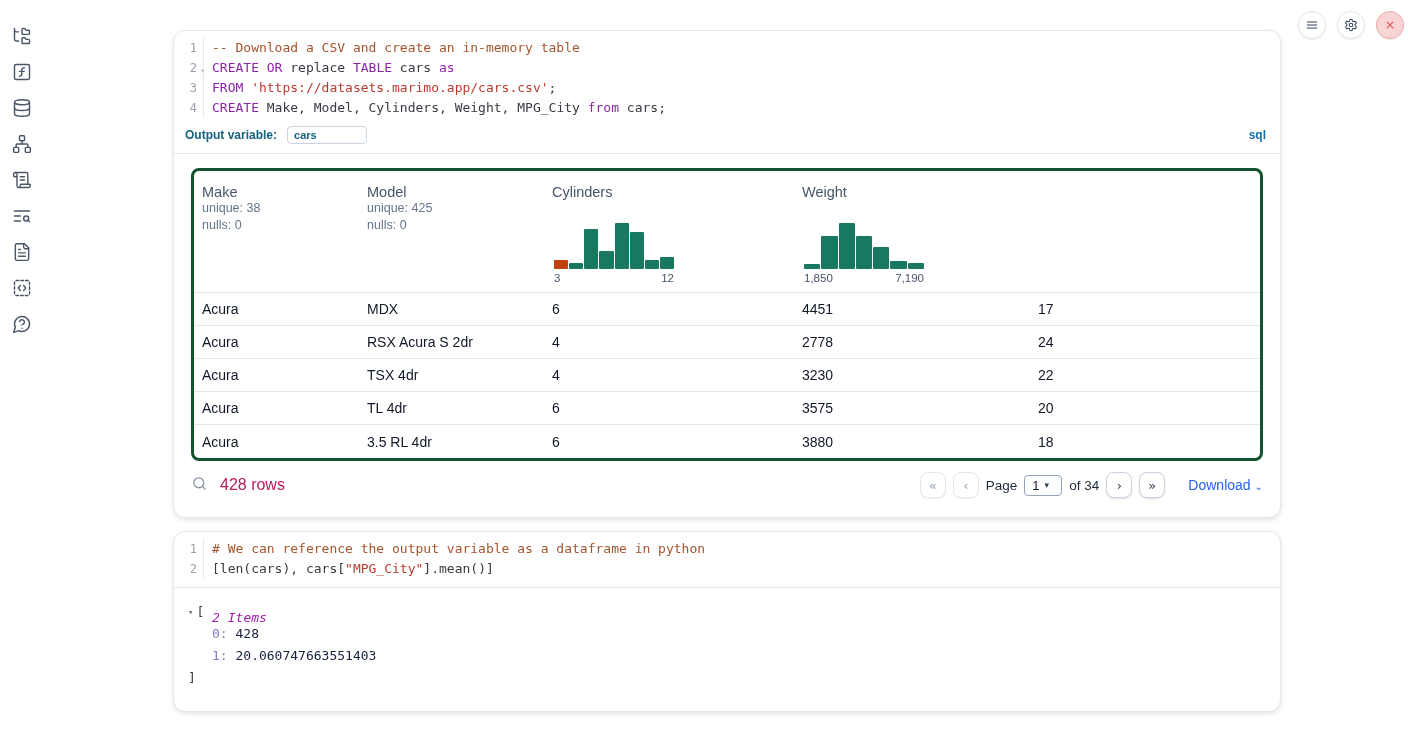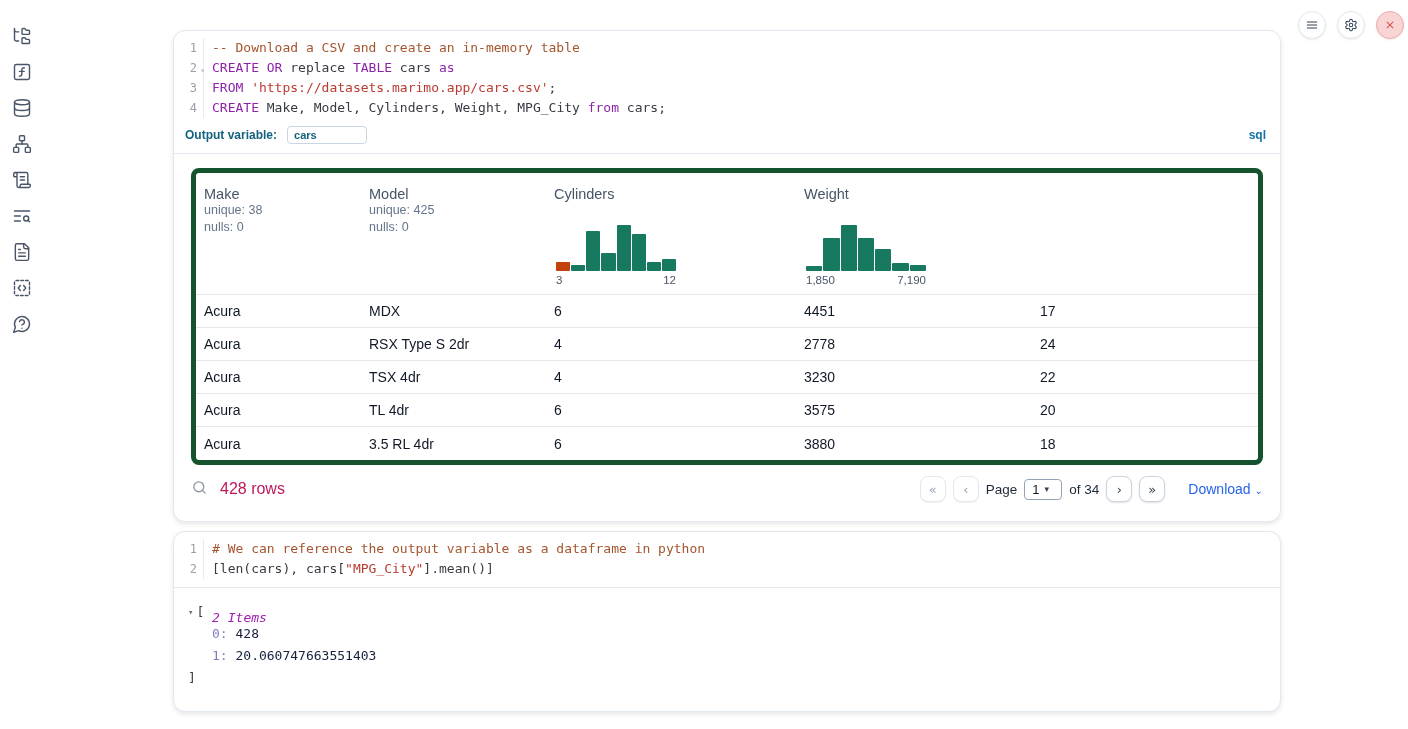--- a/index.html
+++ b/index.html
@@ -45,21 +45,21 @@
   
   .outvar-row { height:30px; border-bottom:1px solid #e2e8f0; display:flex;
                 align-items:center; padding:0 14px 8px 11px; }
   .outvar-label { font-size:12px; font-weight:bold; color:#15627f; }
   .outvar-input { margin-left:10px; width:80px; height:18px; border:1px solid #cbd5e1;
                   border-radius:4px; font-size:11px; font-weight:bold; color:#15627f;
                   padding:0 6px; font-family:"Liberation Sans", sans-serif; }
   .lang-badge { margin-left:auto; font-size:12px; font-weight:bold; color:#1470a6; cursor:pointer; }
 
   
-  .table-wrap { margin:14px 17px 0 17px; border:5px solid #14532d; border-radius:8px;
+  .table-wrap { margin:14px 17px 0 17px; border:3px solid #14532d; border-radius:8px;
                 overflow:hidden; }
   .thead { display:grid; grid-template-columns:165px 185px 250px 236px 1fr;
            border-bottom:1px solid #e5e7eb; height:122px; }
   .th { padding:13px 8px 8px 8px; display:flex; flex-direction:column; cursor:pointer; }
   .th-name { font-size:14.5px; color:#475569; }
   .th-stats { font-size:12.5px; color:#64748b; line-height:17px; }
   .hist { margin-top:auto; width:120px; margin-left:2px; }
   .hist-bars { display:flex; align-items:flex-end; gap:1px; height:46px; }
   .hist-bar { flex:1; border-radius:1px; }
   .hist-labels { display:flex; justify-content:space-between; font-size:11.5px;
@@ -267,21 +267,21 @@
     <div id="table-body">
         <div class="trow">
           <div class="td">Acura</div>
           <div class="td">MDX</div>
           <div class="td">6</div>
           <div class="td">4451</div>
           <div class="td">17</div>
         </div>
         <div class="trow">
           <div class="td">Acura</div>
-          <div class="td">RSX Type S 2dr</div>
+          <div class="td">RSX Acura S 2dr</div>
           <div class="td">4</div>
           <div class="td">2778</div>
           <div class="td">24</div>
         </div>
         <div class="trow">
           <div class="td">Acura</div>
           <div class="td">TSX 4dr</div>
           <div class="td">4</div>
           <div class="td">3230</div>
           <div class="td">22</div>

